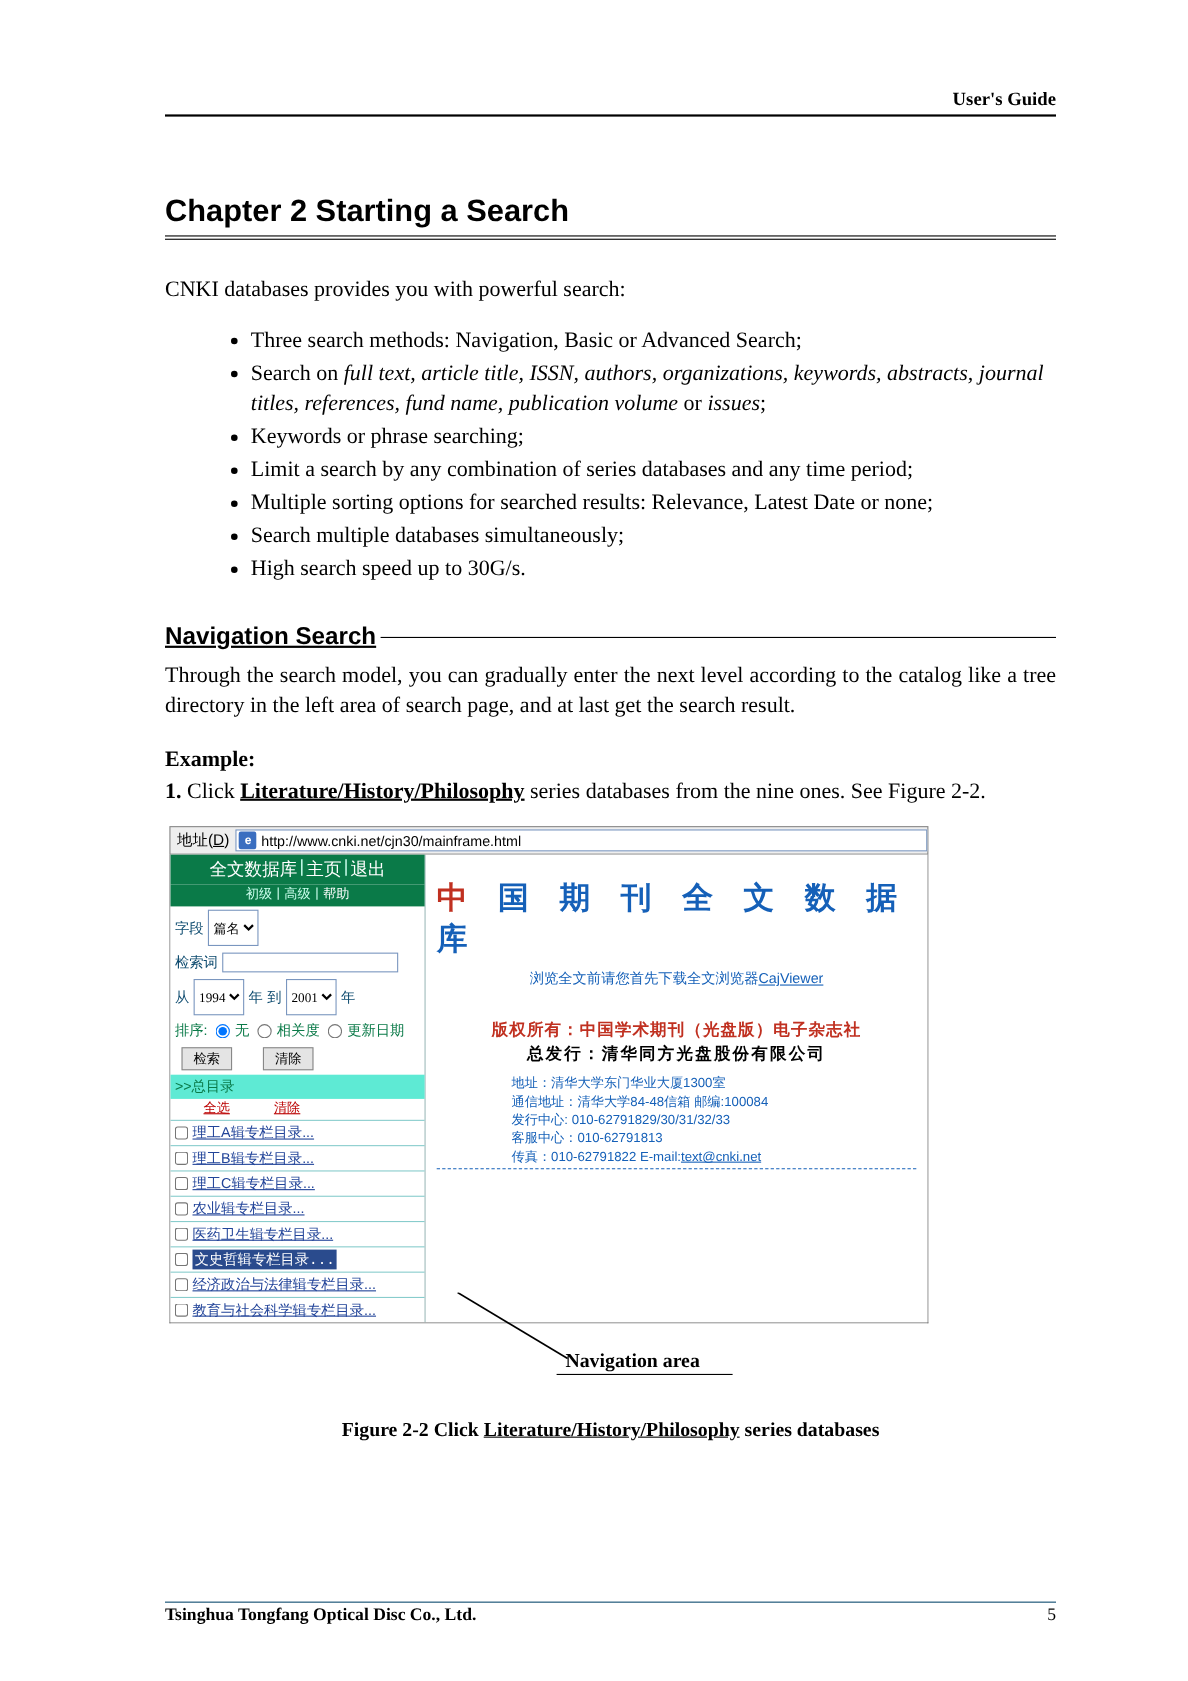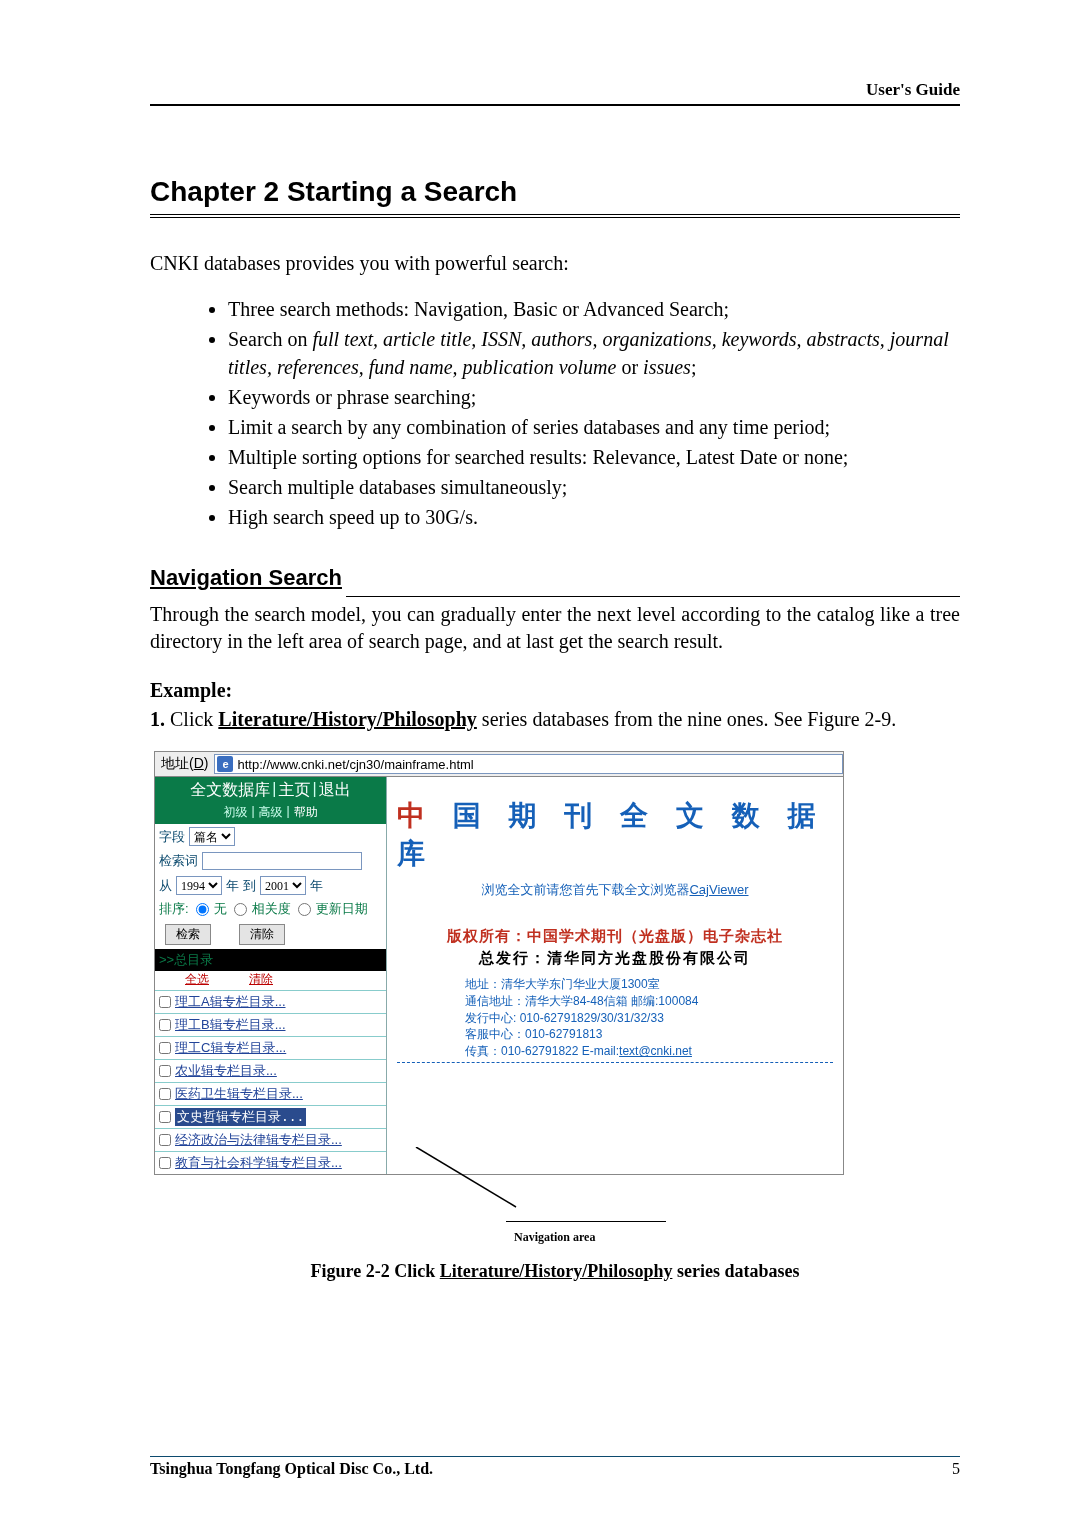--- a/index.html
+++ b/index.html
@@ -6,21 +6,21 @@
   html, body { width: 1080px; height: 1528px; background: #fff; font-family: "Times New Roman", serif; }
   .page { padding: 80px 120px 20px 150px; position: relative; height: 100%; }
   .header-right { text-align: right; font-weight: bold; font-size: 17px; border-bottom: 2px solid #000; padding-bottom: 4px; margin-bottom: 70px; }
   .chapter-title { font-family: Arial, sans-serif; font-size: 28px; font-weight: bold; margin-bottom: 6px; }
   .chapter-underline { border-bottom: 4px double #000; margin-bottom: 34px; }
   .intro { font-size: 20px; margin-bottom: 20px; }
   ul.features { list-style: disc; margin-left: 78px; margin-bottom: 34px; }
   ul.features li { font-size: 20px; line-height: 1.4; margin-bottom: 2px; }
   .italic { font-style: italic; }
   .section-title { font-family: Arial, sans-serif; font-size: 22px; font-weight: bold; text-decoration: underline; margin-bottom: 10px; }
-  .section-row { display: flex; align-items: flex-end; gap: 4px; }
+  .section-row { display: flex; align-items: center; gap: 4px; }
   .section-row .line { flex: 1; border-bottom: 1px solid #000; position: relative; top: -4px; }
   .para { font-size: 20px; line-height: 1.35; text-align: justify; margin-bottom: 24px; }
   .example-label { font-size: 20px; font-weight: bold; margin-bottom: 4px; }
   .numbered { font-size: 20px; line-height: 1.35; margin-bottom: 18px; padding-left: 28px; text-indent: -28px; }
   .numbered .link { text-decoration: underline; font-weight: bold; }
   .screenshot-wrap { margin: 0 0 6px 4px; }
   .addrbar { display: flex; align-items: center; border: 1px solid #888; background: #eee; height: 26px; font-family: SimSun, sans-serif; font-size: 14px; width: 690px; }
   .addrbar .label { padding: 0 6px; }
   .addrbar .u { text-decoration: underline; }
   .addrbar .ie-icon { width: 16px; height: 16px; background: #3a6ec0; color: #fff; font-size: 11px; border-radius: 2px; display: inline-flex; align-items: center; justify-content: center; margin-right: 4px; font-family: Arial; font-weight: bold; }
@@ -29,46 +29,46 @@
   .leftcol { width: 232px; background: #fff; border-right: 1px solid #8aa; font-size: 13px; }
   .topnav { background: #0a7a48; color: #fff; padding: 3px 4px; display: flex; gap: 2px; justify-content: center; font-size: 16px; }
   .topnav span { white-space: nowrap; }
   .topnav .sep { color: #cfe; }
   .topnav2 { background: #0a7a48; color: #cfe; padding: 0 4px 3px; display: flex; gap: 4px; justify-content: center; font-size: 12px; }
   .topnav2 .w { color: #fff; }
   .formrow { display: flex; align-items: center; gap: 4px; padding: 3px 4px; flex-wrap: wrap; }
   .formrow label { color: #0c4a6e; font-size: 13px; }
   select.small, input.txt { font-family: SimSun; font-size: 12px; border: 1px solid #7a96bf; background: #fff; height: 18px; }
   input.txt { width: 160px; }
-  select.small { height: 19px; }
+  select.small { height: 33px; }
   .radios { display: flex; align-items: center; gap: 4px; padding: 2px 4px; color: #0a7a48; font-size: 13px; flex-wrap: wrap; }
   .radios input { margin: 0 1px 0 3px; }
   .btnrow { display: flex; gap: 28px; padding: 4px 10px; }
   .btn { font-family: SimSun; font-size: 12px; padding: 1px 10px; background: #e4e4e4; border: 1px solid #888; }
-  .cataloghead { background: #000000; color: #0a7a48; font-size: 13px; padding: 2px 4px; }
+  .cataloghead { background: #5eead4; color: #0a7a48; font-size: 13px; padding: 2px 4px; }
   .subhead { display: flex; gap: 40px; padding: 0 30px 2px; font-size: 12px; }
   .subhead a { color: #b00; text-decoration: underline; }
   .catalog { list-style: none; }
   .catalog li { display: flex; align-items: center; gap: 4px; padding: 2px 4px; border-top: 1px solid #8cc; color: #249; font-size: 13px; }
   .catalog li a { color: #249; text-decoration: underline; }
   .catalog li.hl a { background: #2a4b8d; color: #fff; text-decoration: none; padding: 0 2px; font-family: Liberation Mono, monospace; }
   .catalog input[type=checkbox] { width: 12px; height: 12px; }
   .rightcol { flex: 1; background: #fff; padding: 20px 10px 6px; display: flex; flex-direction: column; align-items: center; font-size: 13px; }
   .bigtitle { color: #1560b8; font-size: 28px; letter-spacing: 10px; font-weight: bold; margin-bottom: 8px; font-family: SimHei, sans-serif; }
   .bigtitle .zhong { color: #c03020; }
   .subtitle { color: #1560b8; font-size: 13px; margin-bottom: 28px; }
   .subtitle a { color: #1560b8; text-decoration: underline; }
   .copyright { color: #c03020; font-size: 15px; font-weight: bold; margin-bottom: 3px; letter-spacing: 1px; }
   .publisher { color: #000; font-size: 15px; font-weight: bold; letter-spacing: 2px; margin-bottom: 8px; }
   .info { color: #1560b8; font-size: 12px; line-height: 1.4; align-self: center; text-align: left; width: 300px; }
   .info a { color: #1560b8; text-decoration: underline; }
   .cut { border-top: 1px dashed #1560b8; width: 100%; margin-top: 2px; }
   .pointer-wrap { position: relative; height: 60px; }
   .pointer-wrap svg { position: absolute; left: 252px; top: -28px; }
-  .nav-label { position: absolute; left: 360px; top: 24px; font-weight: bold; font-size: 12px; margin-top: 31px; }
+  .nav-label { position: absolute; left: 360px; top: 24px; font-weight: bold; font-size: 18px; }
   .nav-label-line { position: absolute; left: 352px; top: 46px; width: 160px; border-bottom: 1px solid #000; }
   .fig-caption { text-align: center; font-size: 18px; margin-top: 26px; }
   .fig-caption b { font-weight: bold; }
   .fig-caption .u { text-decoration: underline; }
   .footer { position: absolute; bottom: 50px; left: 150px; right: 120px; border-top: 1px solid #0c4a6e; padding-top: 3px; display: flex; justify-content: space-between; font-size: 16px; align-items: center; }
   .footer .company { font-weight: bold; }
 </style>
 </head>
 <body>
 
@@ -94,21 +94,21 @@
 
   <div class="section-row">
     <span class="section-title">Navigation Search</span>
     <span class="line"></span>
   </div>
 
   <p class="para">Through the search model, you can gradually enter the next level according to the catalog like a tree directory in the left area of search page, and at last get the search result.</p>
 
   <p class="example-label">Example:</p>
   <p class="numbered">
-    <b>1.</b><span>  Click </span><span class="link">Literature/History/Philosophy</span><span> series databases from the nine ones. See Figure 2-9.</span>
+    <b>1.</b><span>  Click </span><span class="link">Literature/History/Philosophy</span><span> series databases from the nine ones. See Figure 2-2.</span>
   </p>
 
   <div class="screenshot-wrap">
     <div class="addrbar">
       <span class="label">
         <span>地址(</span><span class="u">D</span><span>)</span>
       </span>
       <span class="url">
         <span class="ie-icon">e</span>
         <span>http://www.cnki.net/cjn30/mainframe.html</span>

